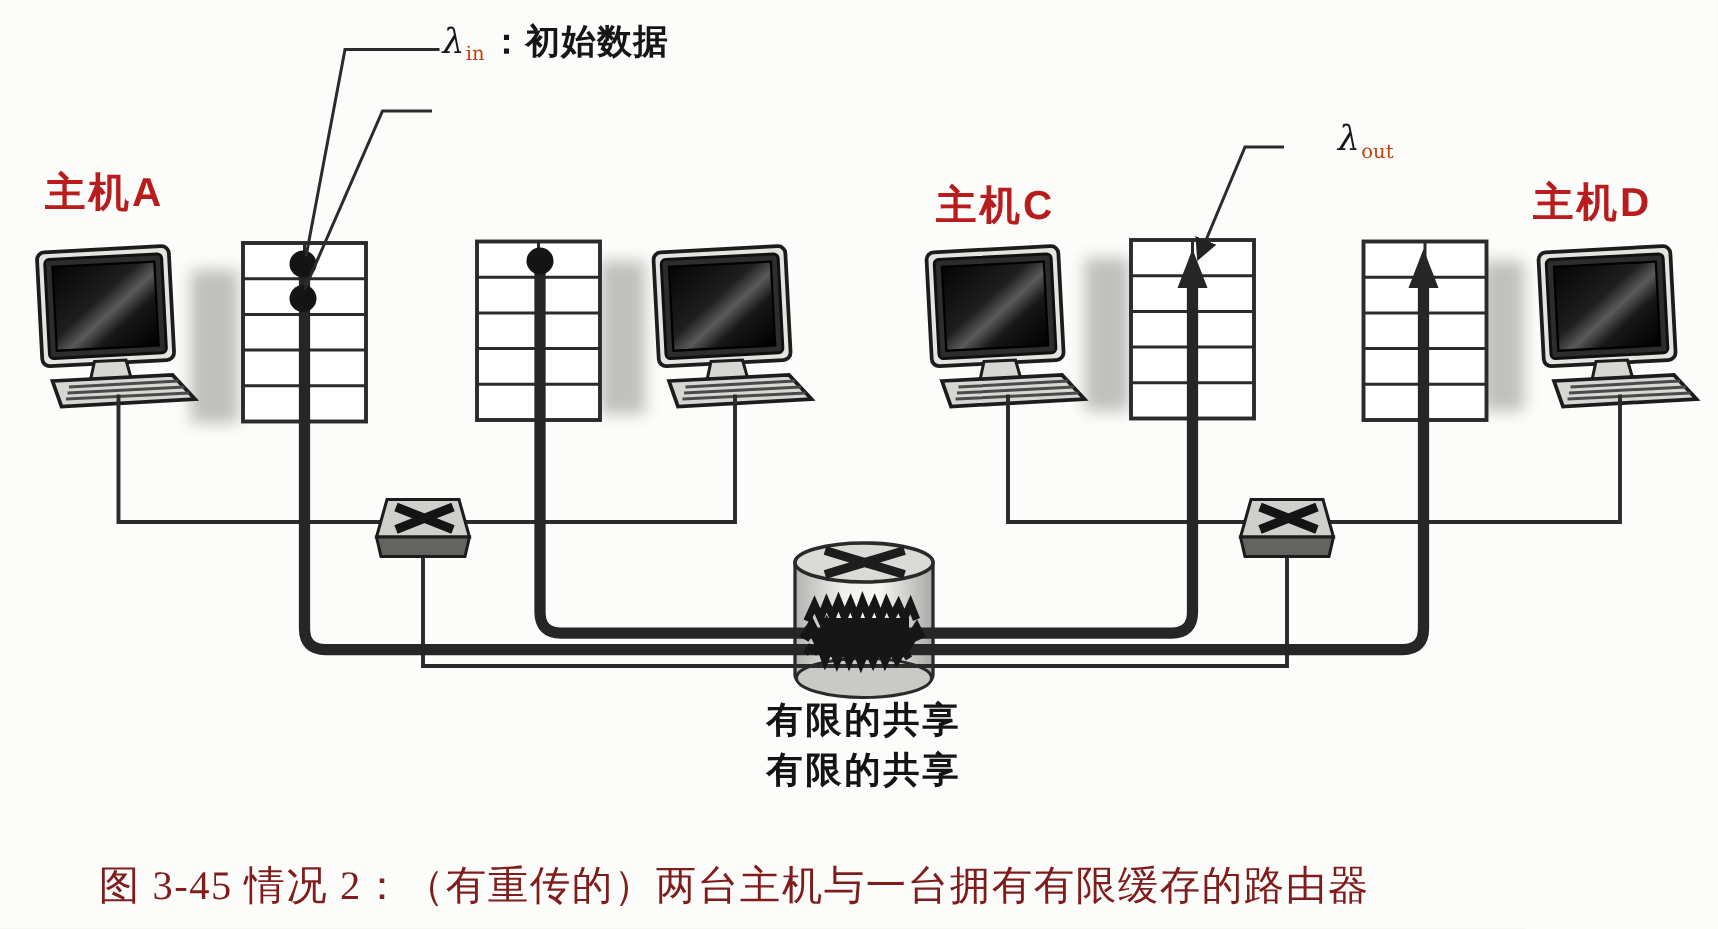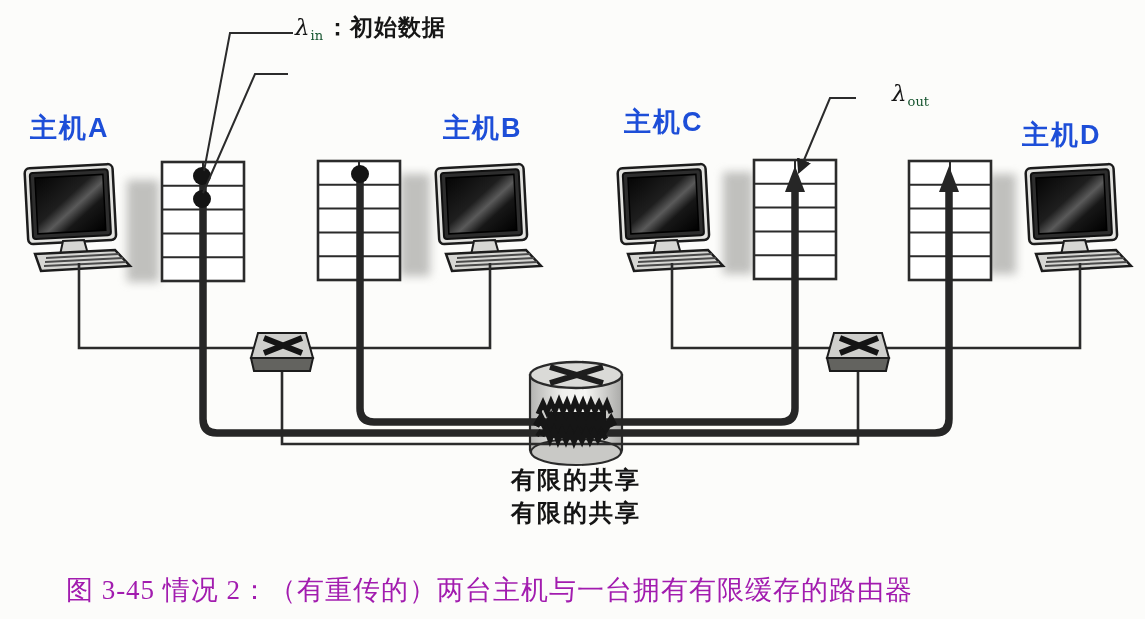--- a/index.html
+++ b/index.html
@@ -5,29 +5,29 @@
   html,body{margin:0;padding:0;}
   body{background:#e8e8e6;}
   #stage{
     position:relative;width:1145px;height:619px;margin:0 auto;
     background:#fcfcfa;overflow:hidden;
     font-family:"Liberation Sans",sans-serif;color:#161616;
   }
   #diagram-svg{position:absolute;left:0;top:0;z-index:1;}
   .txt{position:absolute;z-index:2;white-space:nowrap;}
   .lam{font-family:"DejaVu Serif",serif;font-style:italic;font-size:23px;color:#161616;}
-  .lsub{font-family:"DejaVu Serif",serif;font-style:normal;font-size:13px;color:#14532d;
+  .lsub{font-family:"DejaVu Serif",serif;font-style:normal;font-size:13px;color:#c2410c;
         position:relative;top:5px;left:1px;}
   .ltext{font-family:"Liberation Sans",sans-serif;font-weight:bold;font-size:23px;
          color:#161616;letter-spacing:1px;margin-left:4px;}
-  .host-label{font-weight:bold;font-size:27px;letter-spacing:2px;color:#1d4ed8;}
+  .host-label{font-weight:bold;font-size:27px;letter-spacing:2px;color:#b91c1c;}
   .router-label{left:446px;width:260px;text-align:center;font-weight:bold;
                 font-size:24px;letter-spacing:2px;color:#141414;}
   .caption{left:0;width:979px;text-align:center;top:572px;
-           font-family:"Liberation Serif",serif;font-size:27px;color:#a21caf;letter-spacing:1px;}
+           font-family:"Liberation Serif",serif;font-size:27px;color:#7f1d1d;letter-spacing:1px;}
 </style>
 </head>
 <body>
 
 <div id="stage">
 
   <svg id="diagram-svg" width="1145" height="619" viewBox="0 0 1145 619">
     <defs>
       <linearGradient id="scr" x1="0" y1="0" x2="1" y2="1">
         <stop offset="0" stop-color="#050505"></stop>
@@ -134,22 +134,21 @@
   <div class="txt" style="left:295px;top:12px;">
     <span class="lam">λ</span><span class="lsub">in</span><span class="ltext">：初始数据</span>
   </div>
 
 
   <div class="txt" style="left:892px;top:80px;">
     <span class="lam">λ</span><span class="lsub">out</span>
   </div>
 
   <div class="txt host-label" style="left:30px;top:110px;">主机A</div>
-  <div class="txt host-label" style="left:443px;top:110px;">主机B</div>
-  <div class="txt host-label" style="left:624px;top:104px;">主机C</div>
+  <div class="txt host-label" style="left:624px;top:119px;">主机C</div>
   <div class="txt host-label" style="left:1022px;top:117px;text-align:right;">主机D</div>
 
   <div class="txt router-label" style="top:464px;">有限的共享</div>
   <div class="txt router-label" style="top:497px;">有限的共享</div>
 
   <div class="txt caption">图 3-45  情况 2：（有重传的）两台主机与一台拥有有限缓存的路由器</div>
 
 </div>
 
 </body></html>

